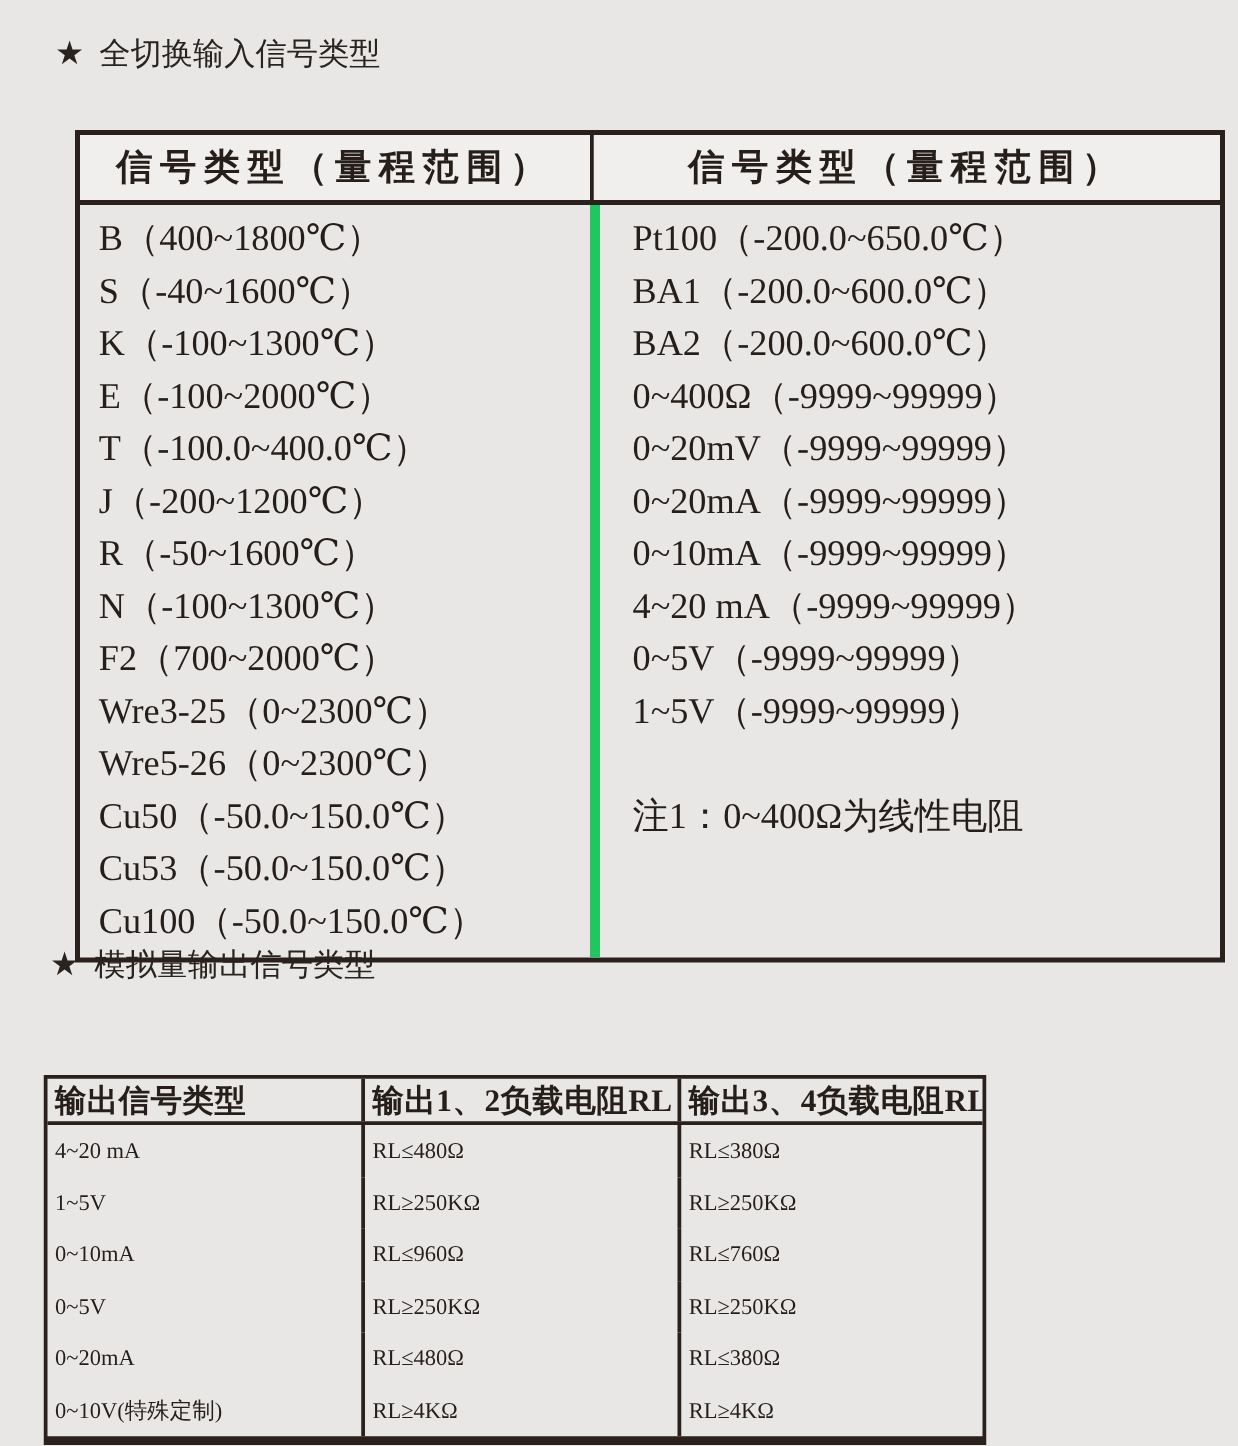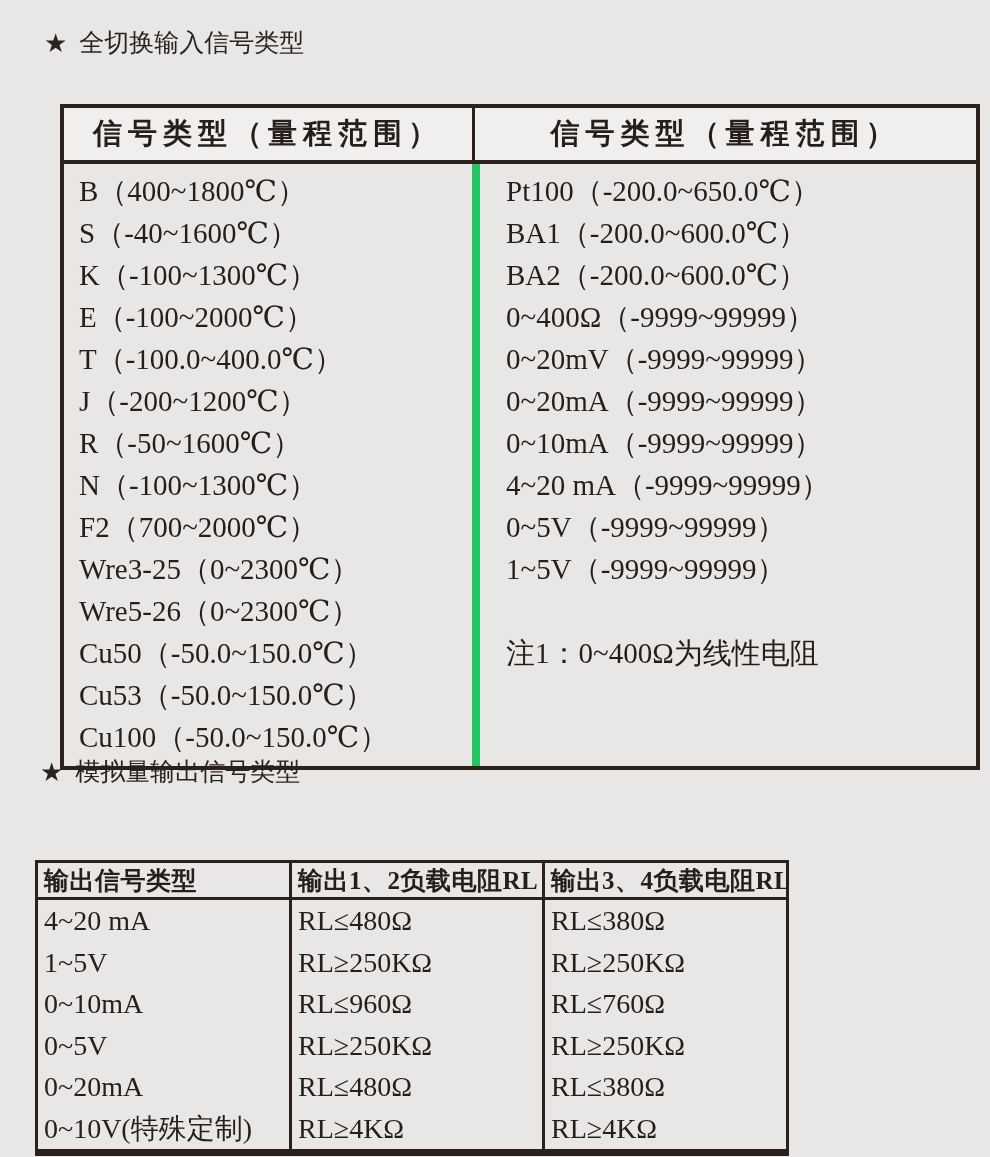--- a/index.html
+++ b/index.html
@@ -45,21 +45,21 @@
   }
   .t2-row{display:grid;grid-template-columns:251px 253px 1fr;}
   .t2-row > div{padding-left:6px;white-space:nowrap;overflow:hidden;}
   .t2-row > div + div{border-left:3px solid #2b211c;}
   .t2-header{border-bottom:3px solid #2b211c;}
   .t2-header > div{
     height:34px;display:flex;align-items:center;
     font-size:25px;font-weight:bold;letter-spacing:0.5px;
   }
   .t2-body .t2-row > div{
-    font-size:28px;height:41.5px;line-height:41.5px;
+    font-size:18px;height:41.5px;line-height:41.5px;
   }
 </style>
 </head>
 <body>
 
 <div id="heading1" class="heading">
   <span class="star">★</span>
   <span>全切换输入信号类型</span>
 </div>
 

